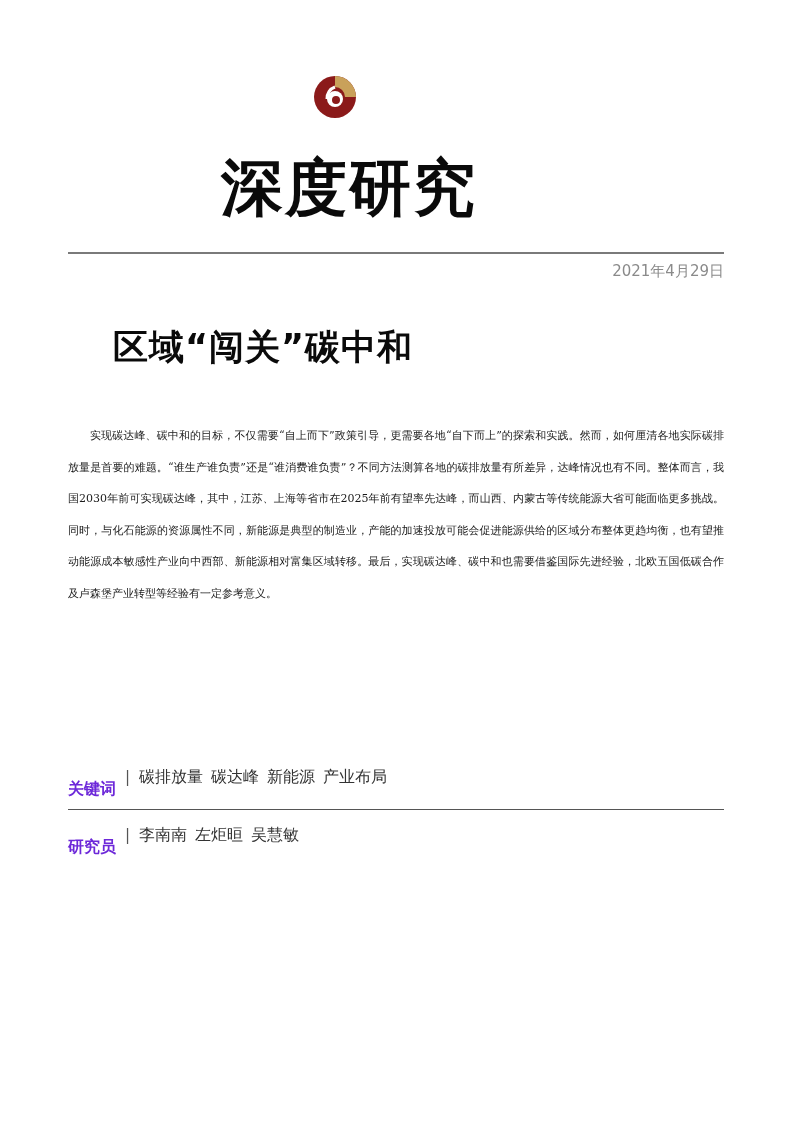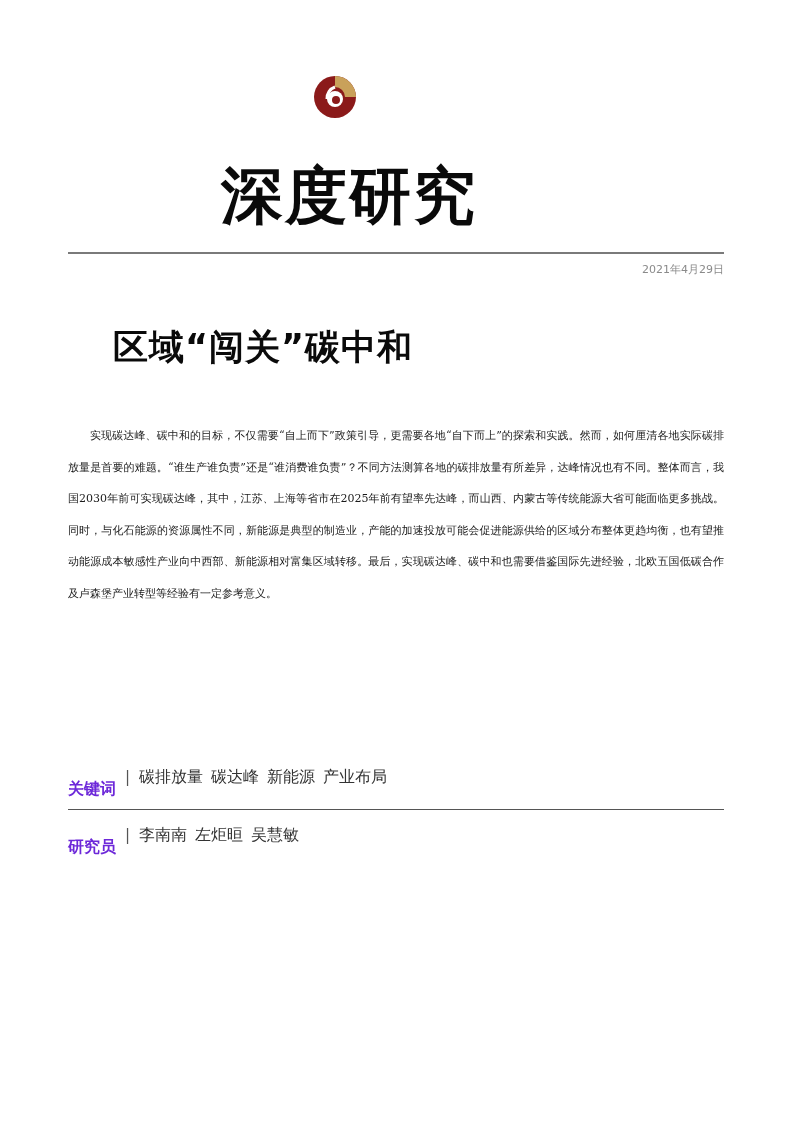--- a/index.html
+++ b/index.html
@@ -2,23 +2,23 @@
 <html><head>
   <meta charset="utf-8">
   <style>
     html, body { margin: 0; padding: 0; background: #ffffff; }
     body { width: 793px; height: 1122px; position: relative; overflow: hidden; font-family: "DejaVu Sans", sans-serif; color: #111; }
     .logo { position: absolute; left: 313px; top: 74px; height: 46px; display: flex; align-items: center; }
     .logo-mark { width: 44px; height: 44px; position: relative; }
     .logo-text { margin-left: 7px; display: flex; flex-direction: column; justify-content: center; }
     .logo-cn { font-family: "DejaVu Sans", sans-serif; font-weight: bold; font-size: 21px; color: #8b1a1a; line-height: 24px; letter-spacing: 0px; }
     .logo-en { font-family: "Liberation Sans", sans-serif; font-weight: bold; font-size: 11.5px; color: #8b1a1a; line-height: 14px; }
-    .masthead { position: absolute; left: 0; width: 698px; top: 156px; text-align: center; font-family: "DejaVu Serif", serif; font-weight: bold; font-size: 62px; line-height: 80px; letter-spacing: 2px; color: #0a0a0a; }
+    .masthead { position: absolute; left: 0; width: 698px; top: 148px; text-align: center; font-family: "DejaVu Serif", serif; font-weight: bold; font-size: 62px; line-height: 80px; letter-spacing: 2px; color: #0a0a0a; }
     .rule-top { position: absolute; left: 68px; width: 656px; top: 252px; height: 2px; background: #7a7a7a; }
-    .date { position: absolute; right: 69px; top: 262px; font-family: "DejaVu Sans", sans-serif; font-size: 11px; color: #8a8a8a; }
+    .date { position: absolute; right: 69px; top: 262px; font-family: "DejaVu Sans", sans-serif; font-size: 15px; color: #8a8a8a; }
     .title { position: absolute; left: 68px; top: 322px; font-family: "DejaVu Sans", sans-serif; font-weight: bold; font-size: 35px; line-height: 50px; color: #0a0a0a; letter-spacing: 1px; margin-left: 45px; }
     .abstract { position: absolute; left: 68px; width: 656px; top: 420px; font-family: "DejaVu Serif", serif; font-size: 11px; line-height: 31.5px; color: #1a1a1a; text-align: justify; text-indent: 2em; margin: 0; }
     .meta-row { position: absolute; left: 68px; font-size: 16px; line-height: 24px; display: flex; align-items: center; color: #222; }
     .meta-label { font-weight: bold; color: #6d28d9; font-family: Liberation Sans, sans-serif; margin-top: 25px; }
     .meta-sep { color: #555; margin: 0 9px 0 9px; font-size: 15px; }
     .meta-item { margin-right: 8px; font-family: Liberation Sans, sans-serif; font-weight: normal; color: #333; }
     .keywords { top: 752px; }
     .rule-bottom { position: absolute; left: 68px; width: 656px; top: 809px; height: 1px; background: #555; }
     .researchers { top: 810px; }
   </style>

